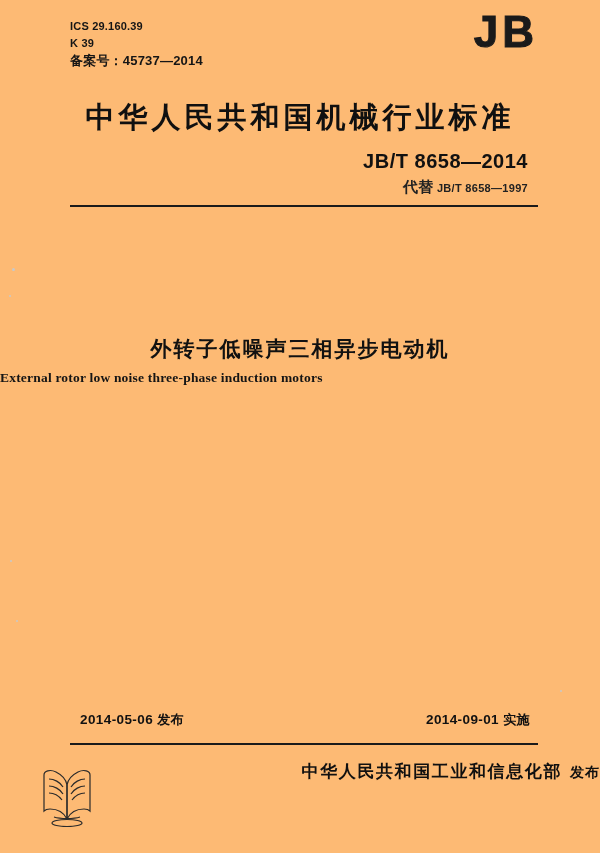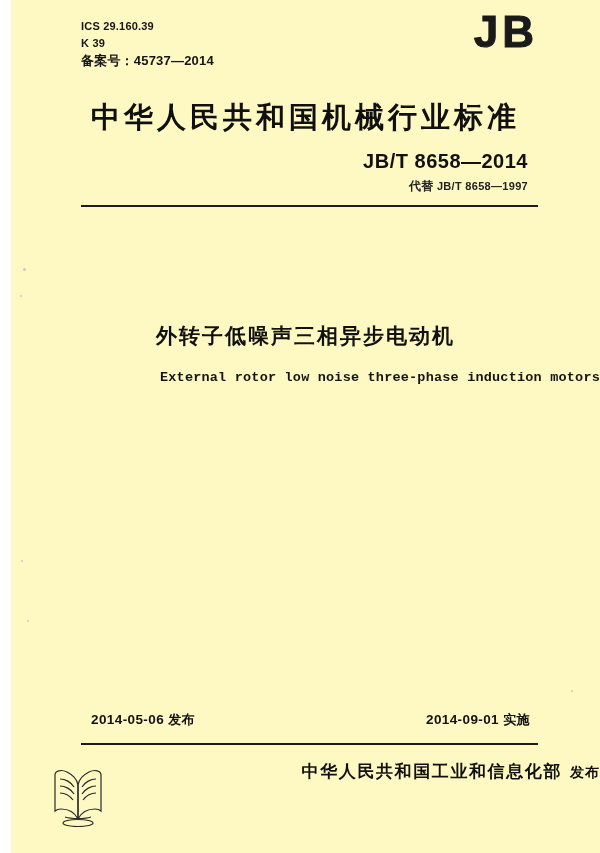--- a/index.html
+++ b/index.html
@@ -11,22 +11,21 @@
     width: 600px;
     height: 853px;
     position: relative;
     font-family: "Liberation Serif", serif;
     color: #111;
     overflow: hidden;
   }
   .page {
     position: absolute;
     inset: 0;
-    background: #fef9c3;
-    margin-left: 11px;
+    background: #fdba74;
   }
 
   
   .codes {
     position: absolute;
     left: 70px;
     top: 18px;
     font-family: "Liberation Sans", sans-serif;
     font-size: 11px;
     line-height: 17px;
@@ -84,21 +83,21 @@
   }
   .std-no .replaces {
     margin-top: 5px;
     font-size: 11px;
     font-weight: 600;
     color: #222;
     letter-spacing: 0.3px;
   }
   .std-no .replaces .zh {
     font-family: "DejaVu Sans", sans-serif;
-    font-size: 12px;
+    font-size: 15px;
   }
 
   
   .rule-top {
     position: absolute;
     left: 70px;
     right: 62px;
     top: 205px;
     height: 2px;
     background: #1b1b1b;
@@ -110,35 +109,35 @@
     bottom: 108px;
     height: 2px;
     background: #1b1b1b;
   }
 
   
   .doc-title-zh {
     position: absolute;
     left: 0;
     right: 0;
-    top: 322px;
+    top: 335px;
     text-align: center;
     font-family: "DejaVu Sans", sans-serif;
     font-size: 21px;
     font-weight: 700;
     letter-spacing: 2px;
     color: #111;
   }
   .doc-title-en {
     position: absolute;
     left: 0;
     right: 0;
     top: 370px;
-    text-align: right;
-    font-family: Liberation Mono, monospace;
+    text-align: left;
+    font-family: Liberation Serif, serif;
     font-size: 13.5px;
     font-weight: 700;
     letter-spacing: 0.2px;
     color: #151515;
   }
 
   
   .date-left {
     position: absolute;
     left: 80px;

